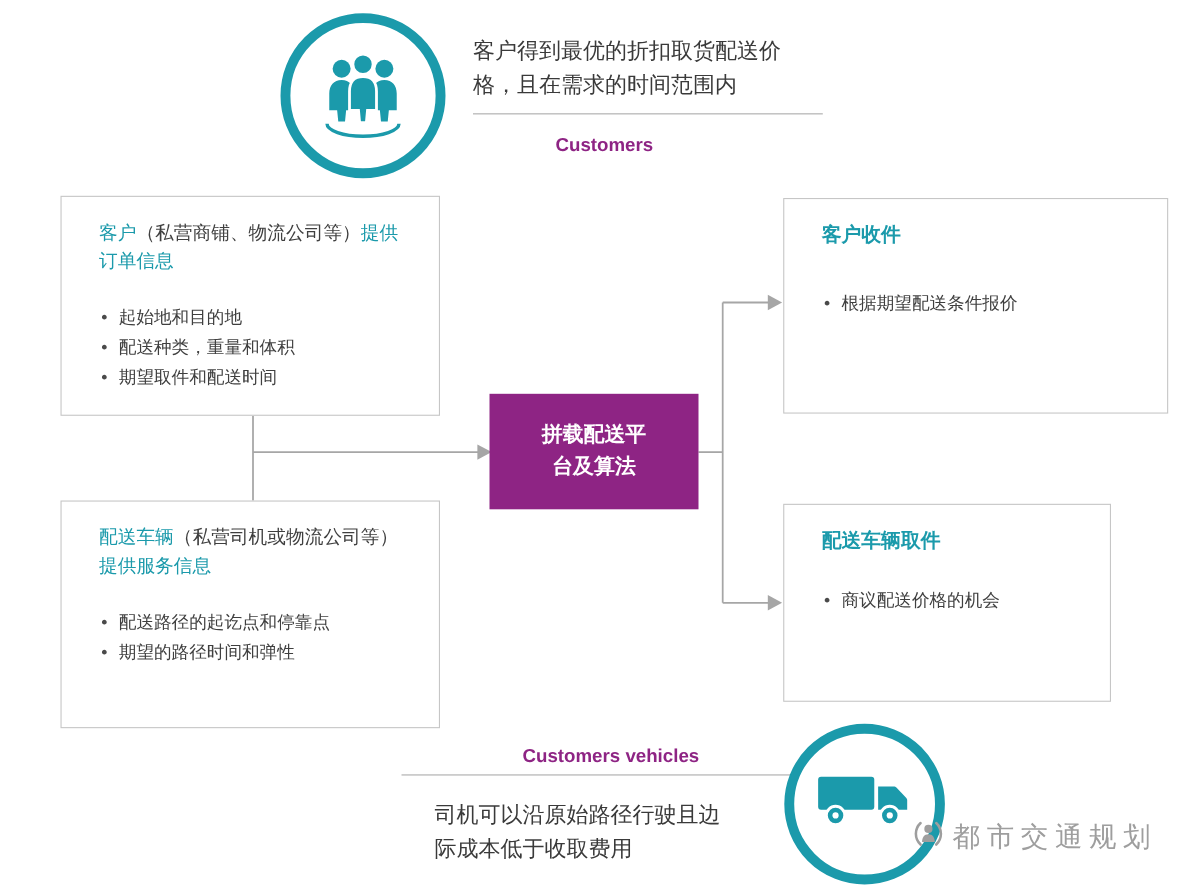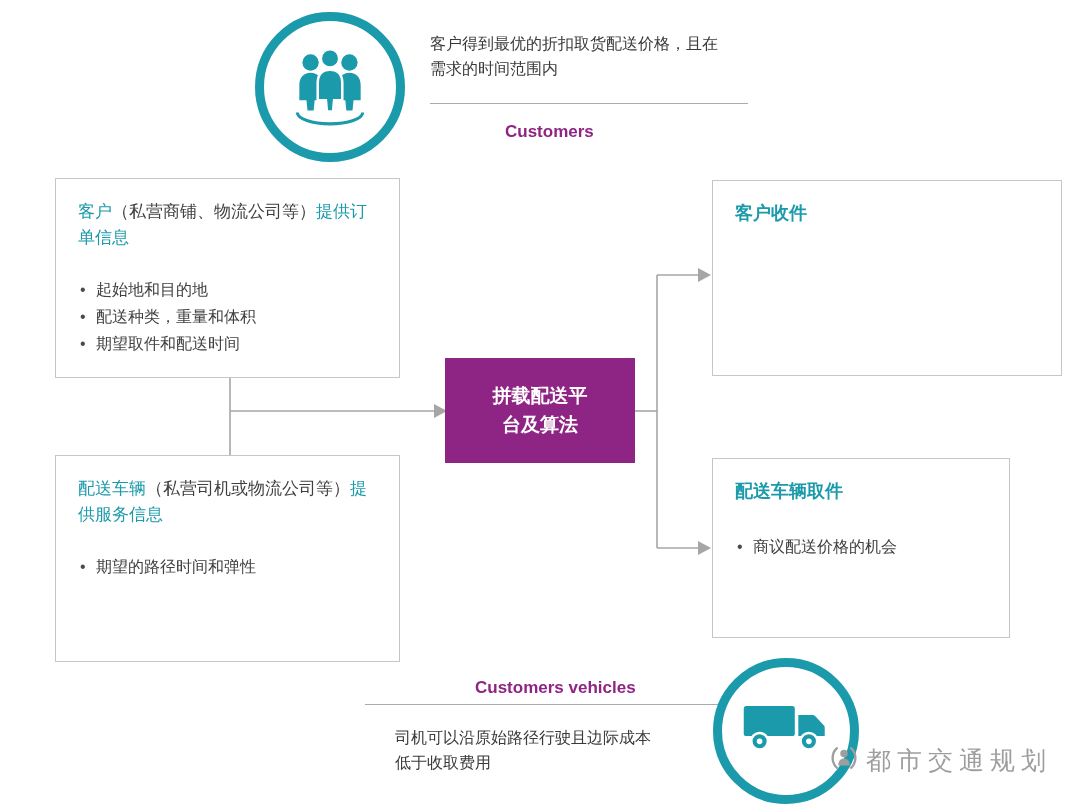--- a/index.html
+++ b/index.html
@@ -10,35 +10,35 @@
   }
   
   .icon-circle{
     position:absolute;border:9px solid #1b9aab;border-radius:50%;background:#fff;
     display:flex;align-items:center;justify-content:center;box-sizing:border-box;z-index:3;
   }
   #customers-circle{left:255px;top:12px;width:150px;height:150px;}
   #truck-circle{left:713px;top:658px;width:146px;height:146px;}
 
   
-  .note{position:absolute;font-size:16px;line-height:1.55;color:#3a3a3a;}
+  .note{position:absolute;font-size:20px;line-height:1.55;color:#3a3a3a;}
   #top-note{left:430px;top:32px;width:292px;}
   #bottom-note{left:395px;top:726px;width:266px;}
   .en-label{position:absolute;font-size:17px;font-weight:bold;color:#8e2484;text-align:right;}
   #customers-label{left:505px;top:122px;}
   #delivery-label{left:475px;top:678px;}
 
   .hline{position:absolute;height:1px;background:#ababab;z-index:1;}
   #top-divider{left:430px;top:103px;width:318px;}
   #bottom-divider{left:365px;top:704px;width:360px;}
 
   
   .box{
     position:absolute;background:#fff;border:1px solid #c6c6c6;
-    padding:20px 22px;box-sizing:border-box;z-index:2;
+    padding:20px 34px;box-sizing:border-box;z-index:2;
   }
   #box-left-top{left:55px;top:178px;width:345px;height:200px;}
   #box-left-bottom{left:55px;top:455px;width:345px;height:207px;}
   #box-right-top{left:712px;top:180px;width:350px;height:196px;}
   #box-right-bottom{left:712px;top:458px;width:298px;height:180px;}
 
   .box-title{font-size:17px;line-height:1.5;}
   .box-title .teal{color:#1b9aab;}
   .box-title .dark{color:#3f3f3f;}
   .box-heading{font-size:18px;font-weight:bold;color:#1b9aab;}
@@ -121,30 +121,34 @@
       <li>配送种类，重量和体积</li>
       <li>期望取件和配送时间</li>
     </ul>
   </div>
 
   <div class="box" id="box-left-bottom">
     <div class="box-title">
       <span class="teal">配送车辆</span><span class="dark">（私营司机或物流公司等）</span><span class="teal">提供服务信息</span>
     </div>
     <ul class="bullets">
+      <li>配送路径的起讫点和停靠点</li>
       <li>期望的路径时间和弹性</li>
     </ul>
   </div>
 
   <div id="platform-box">
     <span>拼载配送平台及算法</span>
   </div>
 
   <div class="box" id="box-right-top">
     <div class="box-heading">客户收件</div>
+    <ul class="bullets">
+      <li>根据期望配送条件报价</li>
+    </ul>
   </div>
 
   <div class="box" id="box-right-bottom">
     <div class="box-heading">配送车辆取件</div>
     <ul class="bullets">
       <li>商议配送价格的机会</li>
     </ul>
   </div>
 
   <div class="en-label" id="delivery-label">Customers vehicles</div>

